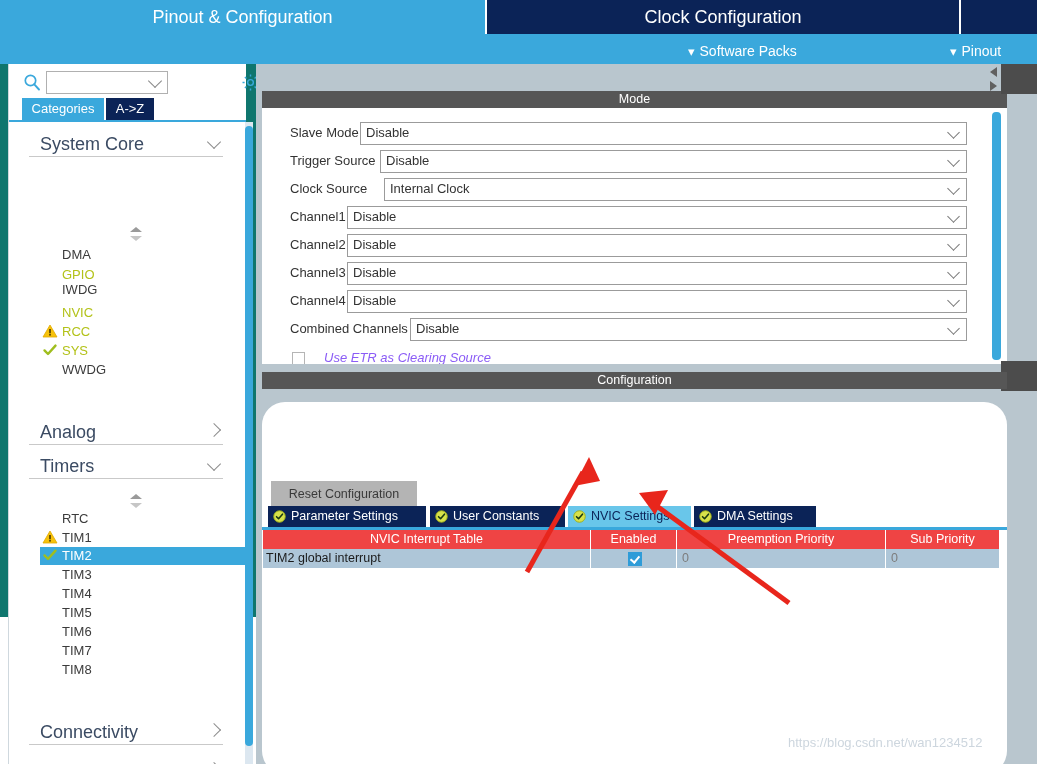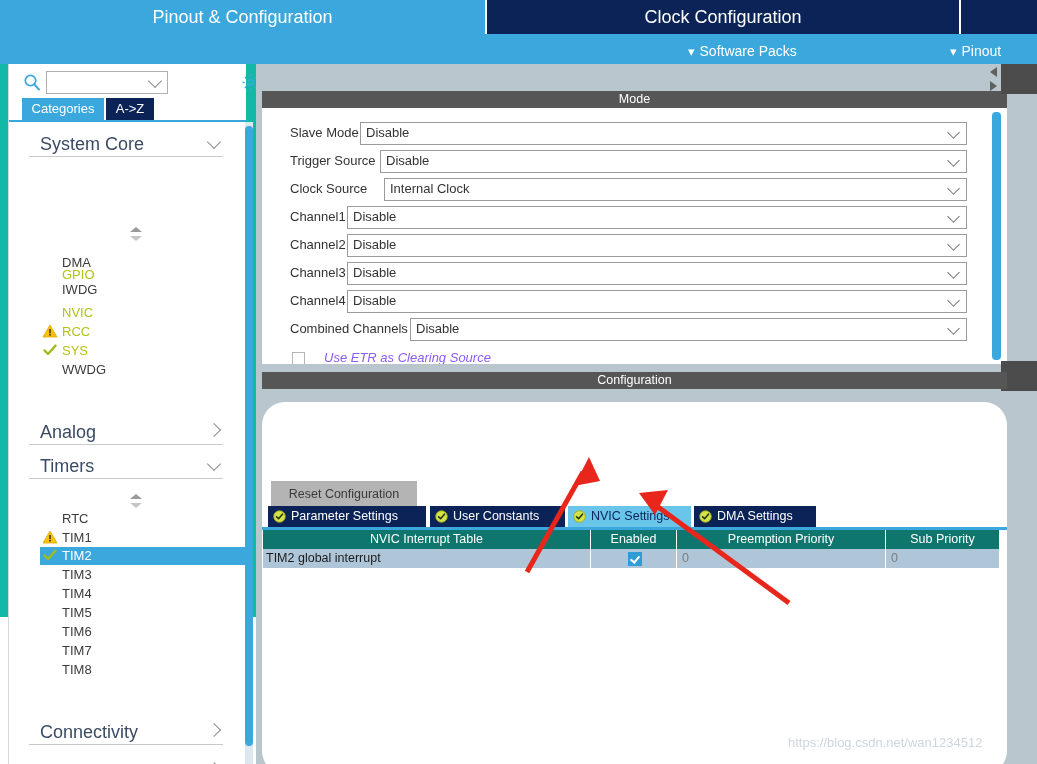--- a/index.html
+++ b/index.html
@@ -30,21 +30,21 @@
     position: absolute; top: 0; height: 26px; line-height: 26px;
     color: #ffffff; font-size: 14px; white-space: nowrap;
   }
   .subitem .chev { font-size: 13px; margin-right: 5px; display: inline-block; }
   .sub-software { left: 688px; }
   .sub-pinout { left: 950px; }
 
   
   .left-panel {
     position: absolute; left: 0; top: 64px; width: 256px; height: 553px;
-    background: #14b8a6;
+    background: #0f766e;
   }
   .left-inner {
     position: absolute; left: 8px; top: 0px; width: 237px; height: 700px;
     background: #ffffff; border-left: 1px solid #cfd8de;
   }
   .search-row { position: absolute; left: 0; top: 3px; width: 237px; height: 30px; }
   .search-icon { position: absolute; left: 14px; top: 6px; width: 18px; height: 18px; }
   .search-box {
     position: absolute; left: 37px; top: 4px; width: 120px; height: 21px;
     border: 1px solid #b0b0b0; background: #ffffff;
@@ -185,21 +185,21 @@
   }
   .cfg-tab.active { background: #69c6ea; color: #0b2357; }
   .cfg-tab .tlbl { position: absolute; left: 23px; top: 0; }
   .cfg-tab .tico { position: absolute; left: 5px; top: 4px; width: 13px; height: 13px; }
   .cfg-tabs-underline { position: absolute; left: 0; top: 125px; width: 745px; height: 3px; background: #3aa8dc; }
 
   .table { position: absolute; left: 1px; top: 128px; width: 736px; }
   .thead { position: absolute; left: 0; top: 0; width: 736px; height: 19px; }
   .th {
     position: absolute; top: 0; height: 19px; line-height: 19px;
-    text-align: center; font-size: 12.5px; color: #ffffff; background: #0f766e;
+    text-align: center; font-size: 12.5px; color: #ffffff; background: #ef4444;
     border-right: 1px solid #ffffff; box-sizing: border-box;
   }
   .trow { position: absolute; left: 0; top: 19px; width: 736px; height: 19px; background: #aec6d8; }
   .td {
     position: absolute; top: 0; height: 19px; line-height: 19px;
     font-size: 12.5px; color: #1b1b1b; box-sizing: border-box;
     border-right: 1px solid #ffffff;
   }
   .td.num { color: #7d7d7d; padding-left: 5px; }
   .td.name { padding-left: 3px; }
@@ -286,21 +286,21 @@
 
         <div class="group-head" style="top:8px;">
           <span class="gtitle">System Core</span>
           <span class="gchev down"></span>
         </div>
         <div class="spinner" style="left:121px; top:105px;">
           <span class="up"></span>
           <span class="dn"></span>
         </div>
 
-        <div class="leaf" style="top:132px;">
+        <div class="leaf" style="top:124px;">
           <span class="lbl">DMA</span>
         </div>
         <div class="leaf green" style="top:144px;">
           <span class="lbl">GPIO</span>
         </div>
         <div class="leaf" style="top:159px;">
           <span class="lbl">IWDG</span>
         </div>
         <div class="leaf green" style="top:182px;">
           <span class="lbl">NVIC</span>

